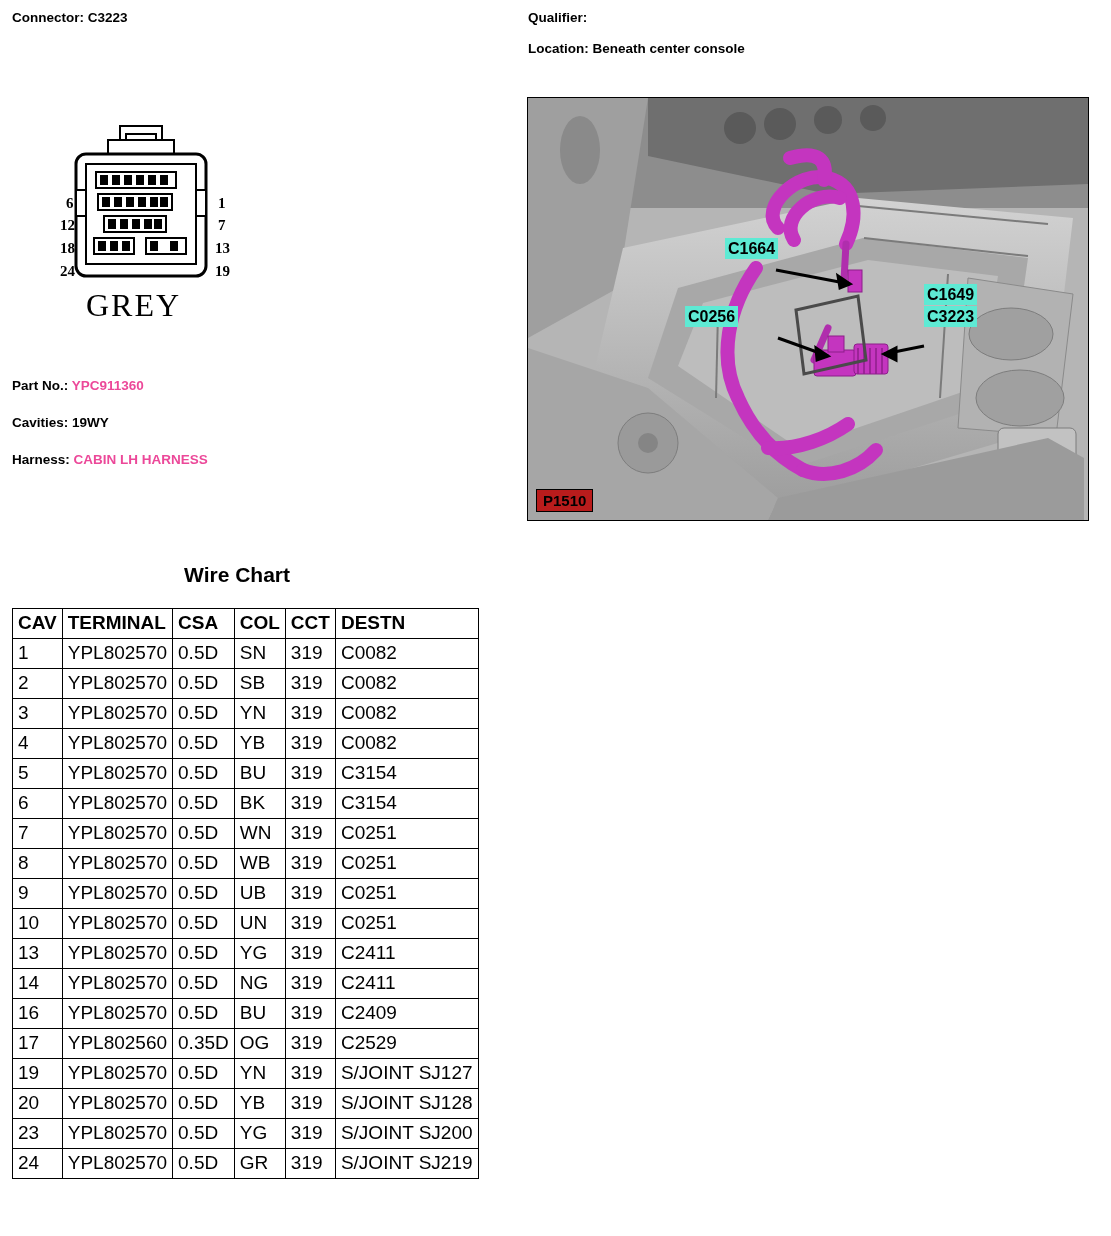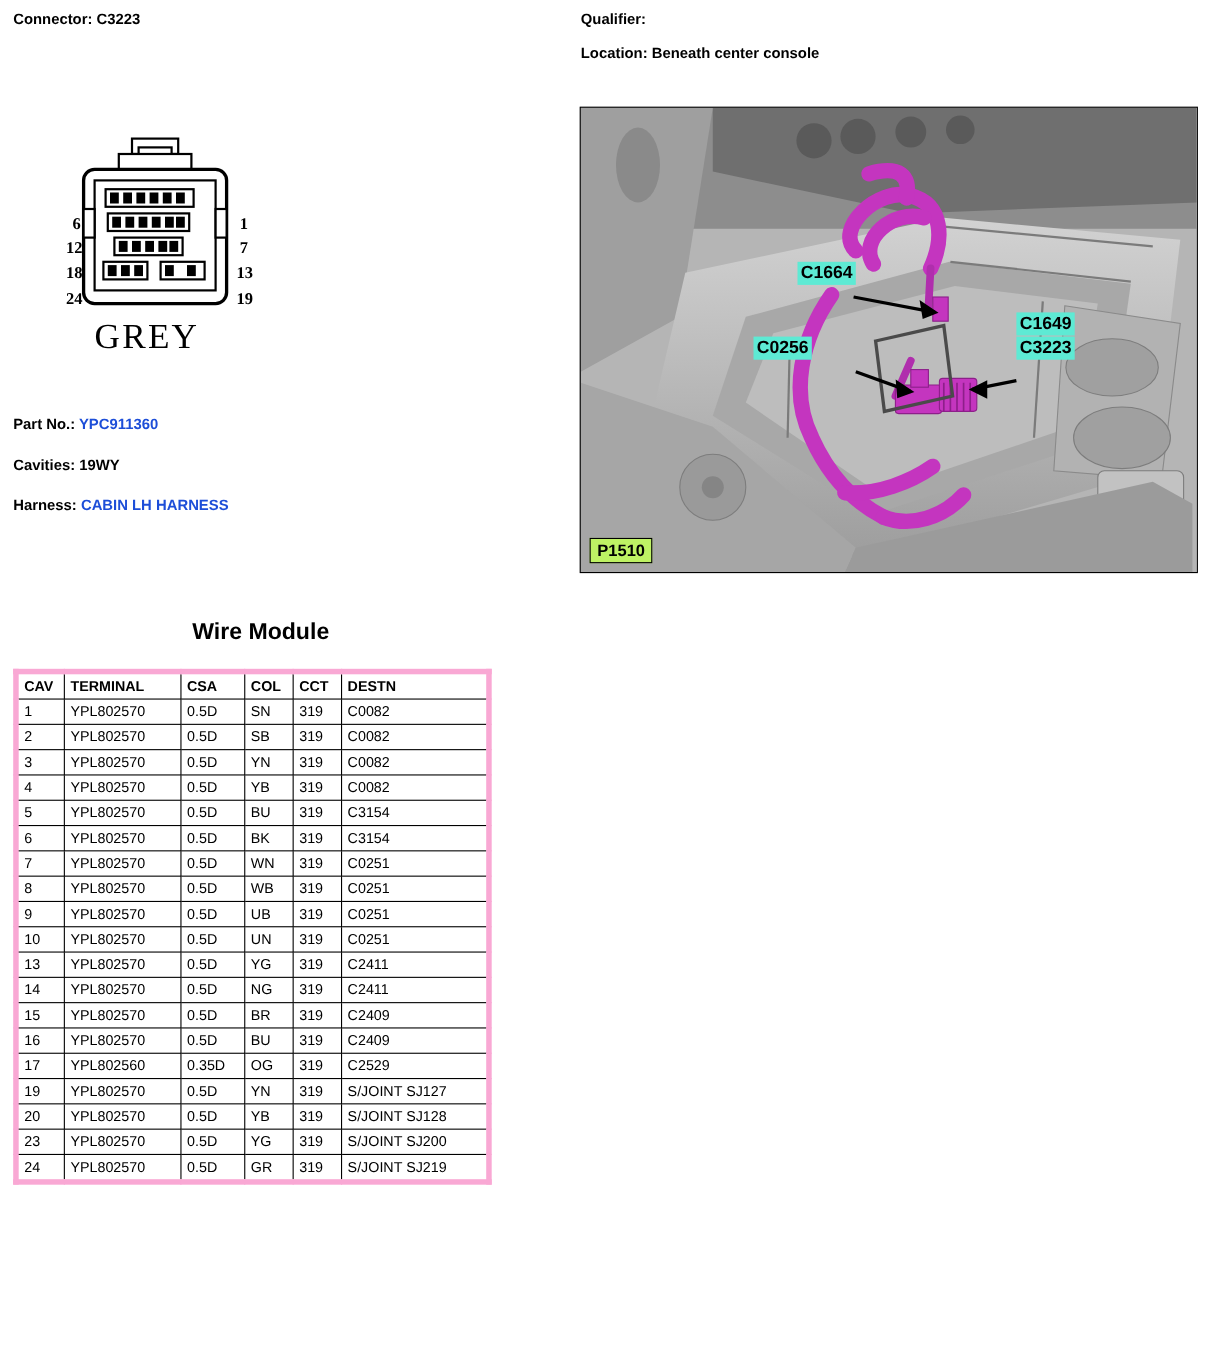--- a/index.html
+++ b/index.html
@@ -44,42 +44,42 @@
     left: 12px;
     top: 378px;
     width: 460px;
   }
   .part-line {
     font-weight: bold;
     font-size: 13.5px;
     margin-bottom: 22px;
   }
   .green {
-    color: #1d4ed8;
+    color: #ec4899;
   }
 
   
   .wire-chart-title {
     position: absolute;
     left: 12px;
     top: 563px;
     width: 450px;
     text-align: center;
     font-size: 21px;
     font-weight: bold;
   }
   .chart-wrap {
     position: absolute;
     left: 12px;
     top: 608px;
   }
   table.wire {
     border-collapse: collapse;
-    border: 5px solid #f9a8d4;
-    font-size: 13px;
+    border: 1px solid #f9a8d4;
+    font-size: 19px;
     padding-left: 15px;
   }
   table.wire th, table.wire td {
     border: 1px solid #000;
     padding: 3px 5px 4px 5px;
     text-align: left;
     font-weight: normal;
     height: 23px;
     box-sizing: border-box;
     white-space: nowrap;
@@ -115,21 +115,21 @@
     height: 422px;
     border: 1px solid #000;
     background: #b9b9b9;
     overflow: hidden;
   }
   .photo svg { display: block; }
   .photo-id {
     position: absolute;
     left: 8px;
     bottom: 8px;
-    background: #bef264;
+    background: #b91c1c;
     border: 1px solid #000;
     font-weight: bold;
     font-size: 15px;
     padding: 2px 6px;
   }
   .callout {
     position: absolute;
     background: #5eead4;
     font-weight: bold;
     font-size: 16px;
@@ -219,21 +219,21 @@
     <div class="part-line">
       <span>Cavities:</span>
       <span>19WY</span>
     </div>
     <div class="part-line">
       <span>Harness:</span>
       <span class="green">CABIN LH HARNESS</span>
     </div>
   </div>
 
-  <div class="wire-chart-title">Wire Module</div>
+  <div class="wire-chart-title">Wire Chart</div>
   <div class="chart-wrap">
     <table class="wire">
       <thead>
         <tr>
           <th class="c-cav">CAV</th>
           <th class="c-term">TERMINAL</th>
           <th class="c-csa">CSA</th>
           <th class="c-col">COL</th>
           <th class="c-cct">CCT</th>
           <th class="c-dest">DESTN</th>
@@ -330,28 +330,20 @@
           </tr>
           <tr>
             <td class="c-cav">14</td>
             <td class="c-term">YPL802570</td>
             <td class="c-csa">0.5D</td>
             <td class="c-col">NG</td>
             <td class="c-cct">319</td>
             <td class="c-dest">C2411</td>
           </tr>
           <tr>
-            <td class="c-cav">15</td>
-            <td class="c-term">YPL802570</td>
-            <td class="c-csa">0.5D</td>
-            <td class="c-col">BR</td>
-            <td class="c-cct">319</td>
-            <td class="c-dest">C2409</td>
-          </tr>
-          <tr>
             <td class="c-cav">16</td>
             <td class="c-term">YPL802570</td>
             <td class="c-csa">0.5D</td>
             <td class="c-col">BU</td>
             <td class="c-cct">319</td>
             <td class="c-dest">C2409</td>
           </tr>
           <tr>
             <td class="c-cav">17</td>
             <td class="c-term">YPL802560</td>

